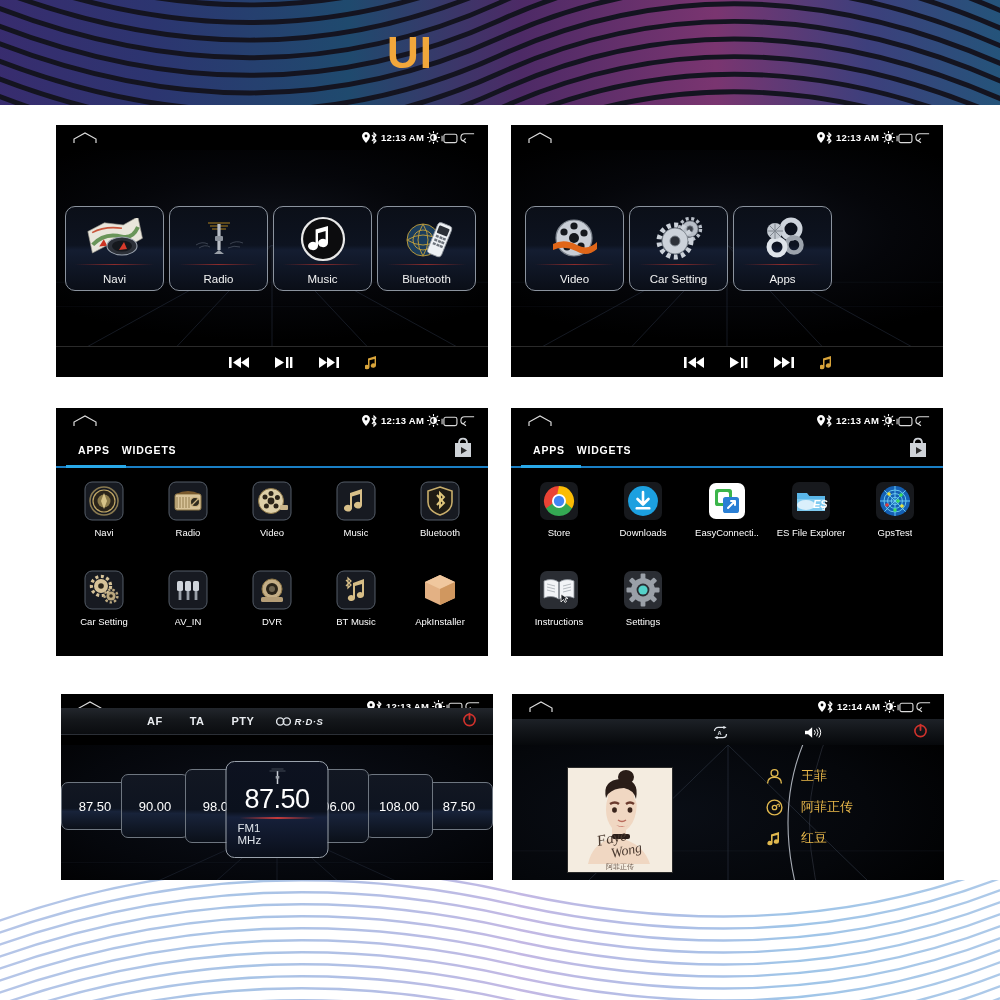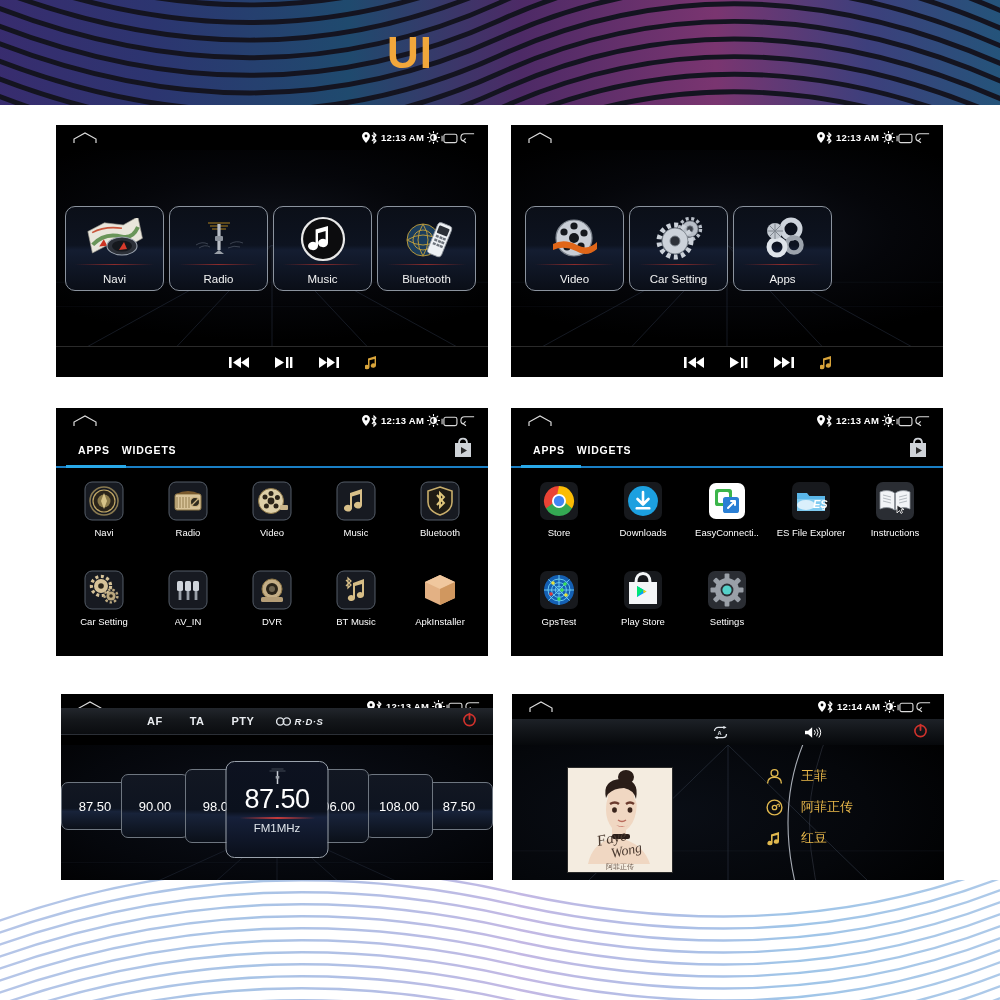--- a/index.html
+++ b/index.html
@@ -151,21 +151,21 @@
   .fq-main{
     position:absolute;left:50%;transform:translateX(-50%);top:-2px;
     width:101px;height:95px;z-index:6;border:1px solid #9aa2ac;border-radius:9px;
     background:linear-gradient(180deg,#0d1220 0%,#0b111d 52%,#16203a 58%,#0a0f1a 100%);
     display:flex;flex-direction:column;align-items:center;
   }
   .fq-ant{height:20px;display:flex;align-items:flex-end;justify-content:center;padding-top:3px;}
   .fq-big{font-size:27px;color:#fff;font-weight:normal;letter-spacing:-.5px;margin-top:-1px;}
   .fq-redline{width:76px;height:2px;margin-top:2px;
     background:linear-gradient(90deg,rgba(150,30,30,0) 0%,#c63b3b 50%,rgba(150,30,30,0) 100%);}
-  .fq-foot{width:100%;display:flex;justify-content:center;padding:3px 11px 0 11px;box-sizing:border-box;}
+  .fq-foot{width:100%;display:flex;justify-content:flex-end;padding:3px 11px 0 11px;box-sizing:border-box;flex-direction:column;}
   .fq-foot span{font-size:11.5px;color:#dfe4ea;}
   .st-label{position:absolute;left:0;bottom:6px;width:100%;text-align:center;font-size:8px;color:#9aa0a8;letter-spacing:1px;}
   .radio-transport{justify-content:space-around;padding:0 18px;}
   .radio-transport .tb{flex:1;}
   .band-txt{font-size:12.5px;color:#fff;letter-spacing:1px;}
 
   
   .music-top{
     position:absolute;left:0;top:25px;width:100%;height:26px;
     background:linear-gradient(180deg,#1d2127 0%,#111418 50%,#06080b 100%);
@@ -838,76 +838,60 @@
             <ellipse cx="15" cy="24" rx="9" ry="5" fill="#eaf6fd" opacity="0.85"></ellipse>
             <text x="22" y="27" font-family="Liberation Sans, sans-serif" font-size="11" font-style="italic" font-weight="bold" fill="#ffffff">ES</text>
             <text x="31" y="29" font-family="Liberation Sans, sans-serif" font-size="6" font-weight="bold" fill="#ffffff">3</text>
           </svg>
       </div>
       <div class="glabel">ES File Explorer</div>
     </div>
     <div class="gitem">
       <div class="gico">
         <svg width="40" height="40" viewBox="0 0 40 40">
+            <rect x="1" y="1" width="38" height="38" rx="7" fill="#17191d"></rect>
+            <circle cx="20" cy="20" r="15" fill="#1460b4"></circle>
+            <g fill="none" stroke="#6fd0f5" stroke-width="0.9">
+              <circle cx="20" cy="20" r="11"></circle>
+              <circle cx="20" cy="20" r="7.4"></circle>
+              <circle cx="20" cy="20" r="3.8"></circle>
+              <path d="M5,20 L35,20"></path>
+              <path d="M20,5 L20,35"></path>
+              <path d="M9.4,9.4 L30.6,30.6"></path>
+              <path d="M30.6,9.4 L9.4,30.6"></path>
+            </g>
+            <circle cx="14" cy="13" r="1.8" fill="#e8e03a"></circle>
+            <circle cx="26" cy="14" r="1.8" fill="#3ce05a"></circle>
+            <circle cx="12" cy="24" r="1.8" fill="#e03a3a"></circle>
+            <circle cx="27" cy="25" r="1.8" fill="#e8e03a"></circle>
+            <circle cx="20" cy="29" r="1.8" fill="#3ce05a"></circle>
+            <circle cx="23" cy="20" r="1.8" fill="#3ce05a"></circle>
+          </svg>
+      </div>
+      <div class="glabel">GpsTest</div>
+    </div>
+
+    <div class="gitem">
+      <div class="gico">
+        <svg width="40" height="40" viewBox="0 0 40 40">
             <rect x="1" y="1" width="38" height="38" rx="7" fill="#2a2d33"></rect>
             <path d="M5,11 C10,9 15,9 19.5,12 L19.5,29 C15,26 10,26 5,28 Z" fill="#f2f4f7" stroke="#8d939b" stroke-width="0.8"></path>
             <path d="M35,11 C30,9 25,9 20.5,12 L20.5,29 C25,26 30,26 35,28 Z" fill="#f2f4f7" stroke="#8d939b" stroke-width="0.8"></path>
             <g stroke="#9aa0a8" stroke-width="0.7">
               <path d="M8,14 L16,16"></path>
               <path d="M8,17 L16,19"></path>
               <path d="M8,20 L16,22"></path>
               <path d="M24,16 L32,14"></path>
               <path d="M24,19 L32,17"></path>
               <path d="M24,22 L32,20"></path>
             </g>
             <path d="M22,24 L22,32 L24.5,29.5 L26,32.5 L27.5,31.5 L26,28.8 L29,28.5 Z" fill="#1e2126" stroke="#fff" stroke-width="0.8"></path>
           </svg>
       </div>
       <div class="glabel">Instructions</div>
-    </div>
-
-    <div class="gitem">
-      <div class="gico">
-        <svg width="40" height="40" viewBox="0 0 40 40">
-            <rect x="1" y="1" width="38" height="38" rx="7" fill="#17191d"></rect>
-            <circle cx="20" cy="20" r="15" fill="#1460b4"></circle>
-            <g fill="none" stroke="#6fd0f5" stroke-width="0.9">
-              <circle cx="20" cy="20" r="11"></circle>
-              <circle cx="20" cy="20" r="7.4"></circle>
-              <circle cx="20" cy="20" r="3.8"></circle>
-              <path d="M5,20 L35,20"></path>
-              <path d="M20,5 L20,35"></path>
-              <path d="M9.4,9.4 L30.6,30.6"></path>
-              <path d="M30.6,9.4 L9.4,30.6"></path>
-            </g>
-            <circle cx="14" cy="13" r="1.8" fill="#e8e03a"></circle>
-            <circle cx="26" cy="14" r="1.8" fill="#3ce05a"></circle>
-            <circle cx="12" cy="24" r="1.8" fill="#e03a3a"></circle>
-            <circle cx="27" cy="25" r="1.8" fill="#e8e03a"></circle>
-            <circle cx="20" cy="29" r="1.8" fill="#3ce05a"></circle>
-            <circle cx="23" cy="20" r="1.8" fill="#3ce05a"></circle>
-          </svg>
-      </div>
-      <div class="glabel">GpsTest</div>
-    </div>
-    <div class="gitem">
-      <div class="gico">
-        <svg width="40" height="40" viewBox="0 0 40 40">
-            <rect x="1" y="1" width="38" height="38" rx="7" fill="#17191d"></rect>
-            <path d="M6,12 L34,12 L34,34 L6,34 Z" fill="#f4f6f8"></path>
-            <path d="M13,12 C13,6.4 15.8,3.4 20,3.4 C24.2,3.4 27,6.4 27,12" fill="none" stroke="#f4f6f8" stroke-width="3"></path>
-            <g transform="translate(14,16)">
-              <path d="M0,0 L9.5,5.5 L0,11 Z" fill="#00a0ff"></path>
-              <path d="M0,0 L6.4,3.7 L0,11 Z" fill="#00e676"></path>
-              <path d="M6.4,3.7 L9.5,5.5 L6.4,7.3 Z" fill="#ffd600"></path>
-              <path d="M6.4,7.3 L9.5,5.5 L0,11 Z" fill="#ff3d47"></path>
-            </g>
-          </svg>
-      </div>
-      <div class="glabel">Play Store</div>
     </div>
     <div class="gitem">
       <div class="gico">
         <svg width="40" height="40" viewBox="0 0 40 40">
             <rect x="1" y="1" width="38" height="38" rx="7" fill="#2a2d33"></rect>
             <g fill="#9aa0a8">
               <circle cx="20" cy="20" r="12"></circle>
               <g>
                 <rect x="17.6" y="3.5" width="4.8" height="6" rx="1"></rect>
                 <rect x="17.6" y="30.5" width="4.8" height="6" rx="1"></rect>

